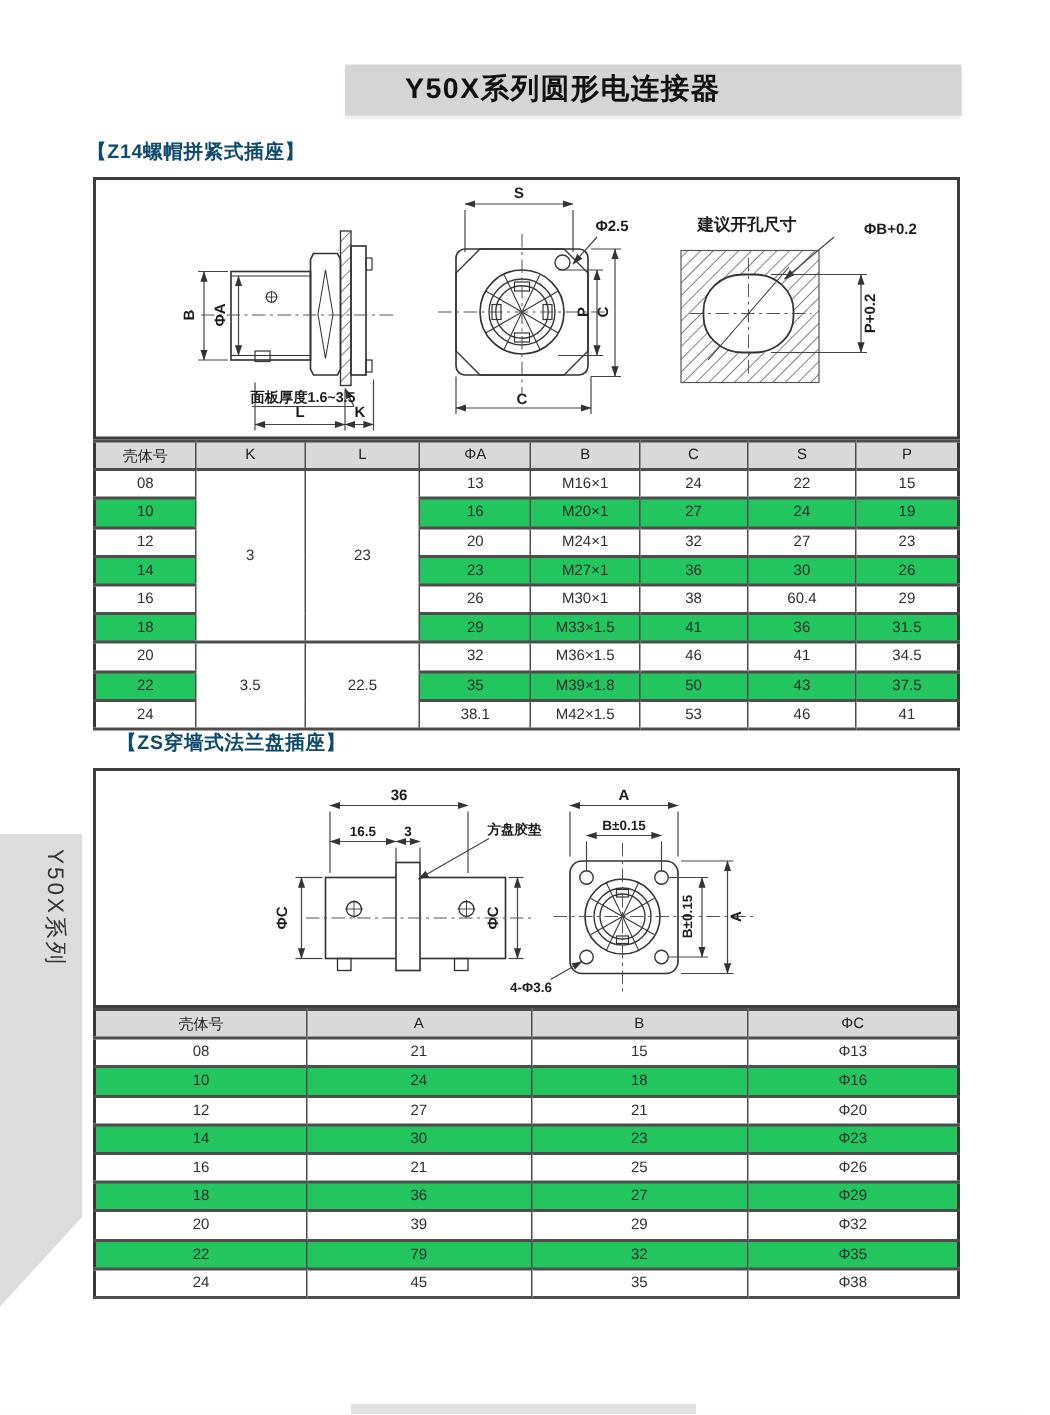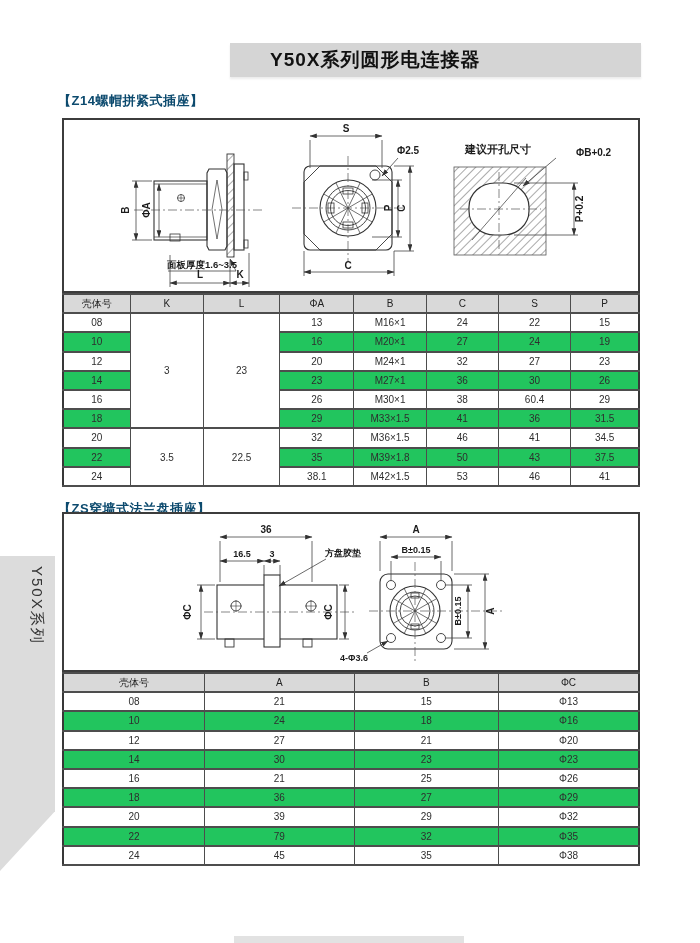--- a/index.html
+++ b/index.html
@@ -17,21 +17,21 @@
     display:block;padding-left:40px;line-height:34px;
     font-size:19px;font-weight:bold;letter-spacing:1px;color:#111;
   }
   
   .sec-head{
     position:absolute;left:58px;font-size:13px;font-weight:600;color:#0c4a6e;
     letter-spacing:0.5px;
     text-align:center;
   }
   #sec1-head{top:92px;}
-  #sec2-head{top:500px;}
+  #sec2-head{top:486px;margin-left:20px;}
   
   .draw-box{
     position:absolute;left:62px;width:578px;border:2px solid #3c3c3c;
     box-sizing:border-box;background:#fff;
   }
   #box1{top:118px;height:175px;}
   #box2{top:512px;height:160px;}
   .draw-box svg{display:block;}
   
   .dtable{

